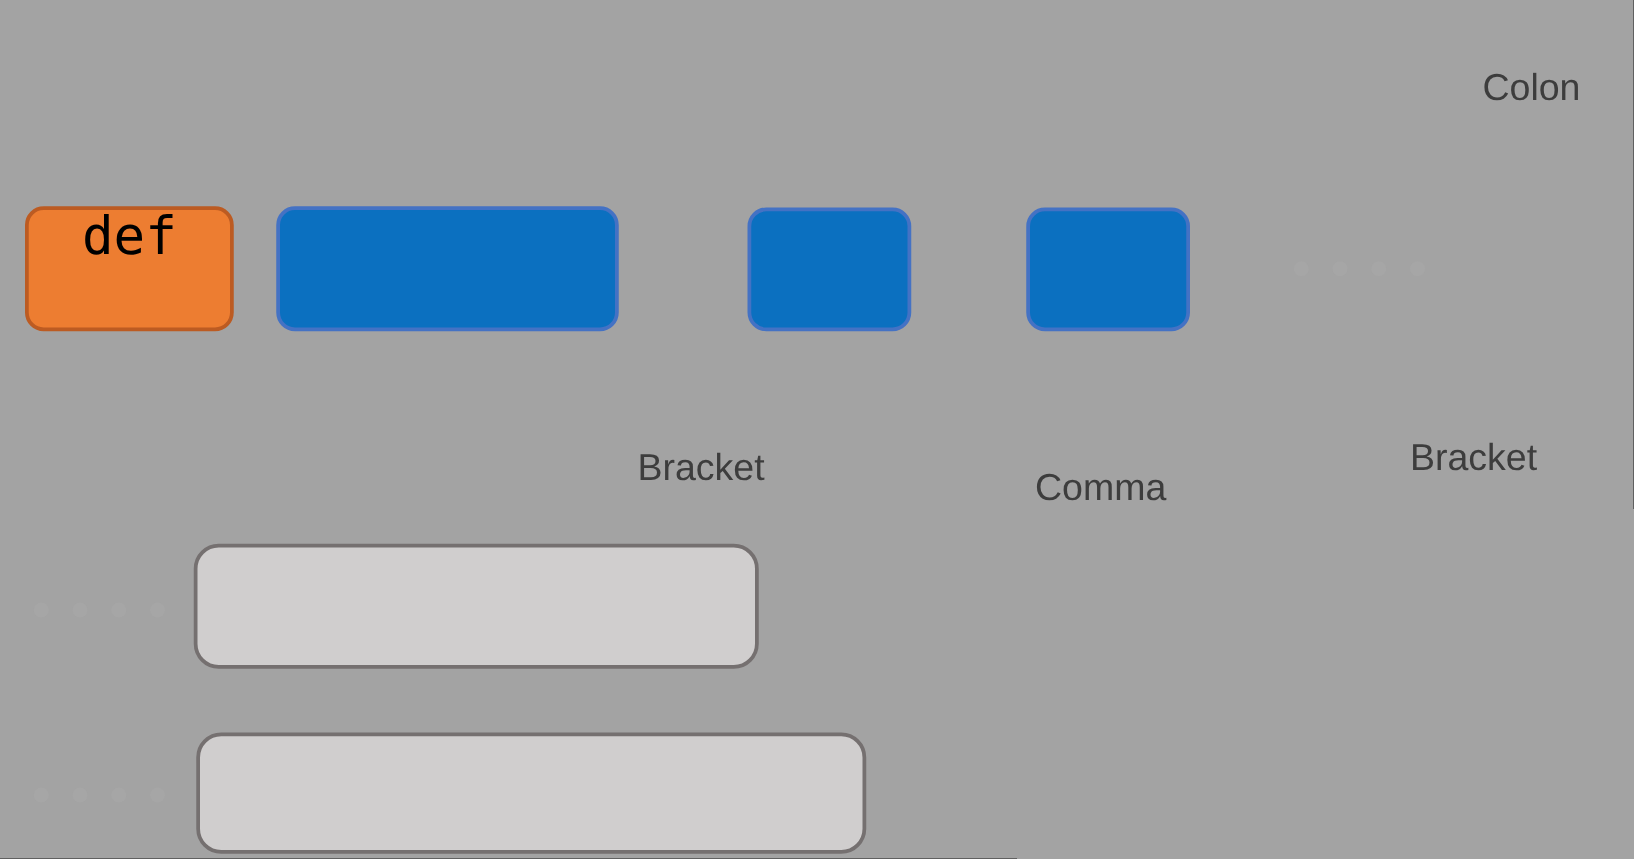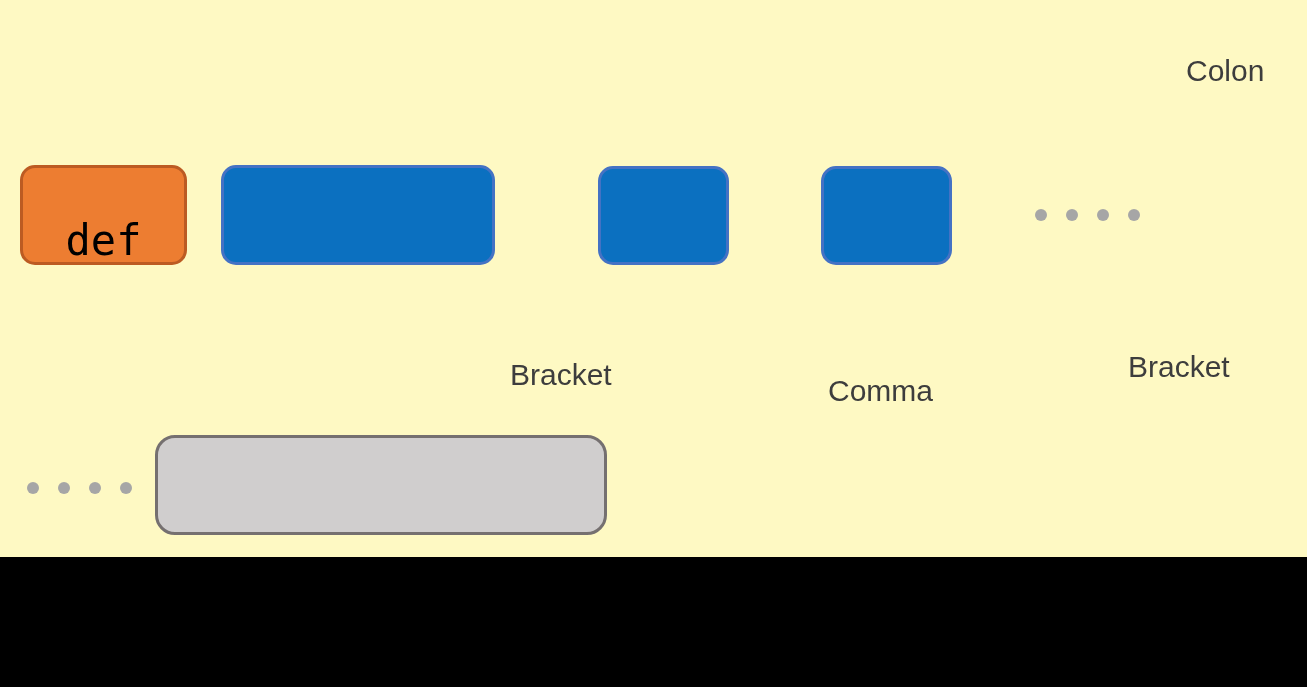--- a/index.html
+++ b/index.html
@@ -3,37 +3,37 @@
 <meta charset="utf-8">
 <style>
   html, body {
     margin: 0;
     padding: 0;
     background: #000000;
   }
   .canvas {
     position: relative;
     width: 1307px;
-    height: 557px;
-    background: #fef9c3;
+    height: 687px;
+    background: #a3a3a3;
     overflow: hidden;
     font-family: "Liberation Sans", sans-serif;
   }
   .box {
     position: absolute;
     box-sizing: border-box;
   }
   .keyword-box {
     left: 20px; top: 165px;
     width: 167px; height: 100px;
     background: #ED7D31;
     border: 3px solid #BC5B22;
     border-radius: 15px;
     display: flex;
-    align-items: flex-end;
+    align-items: flex-start;
     justify-content: center;
   }
   .keyword-box .kw {
     font-family: "DejaVu Sans Mono", monospace;
     font-size: 42px;
     color: #000000;
     line-height: 1;
   }
   .token-box {
     background: #0B70C0;

